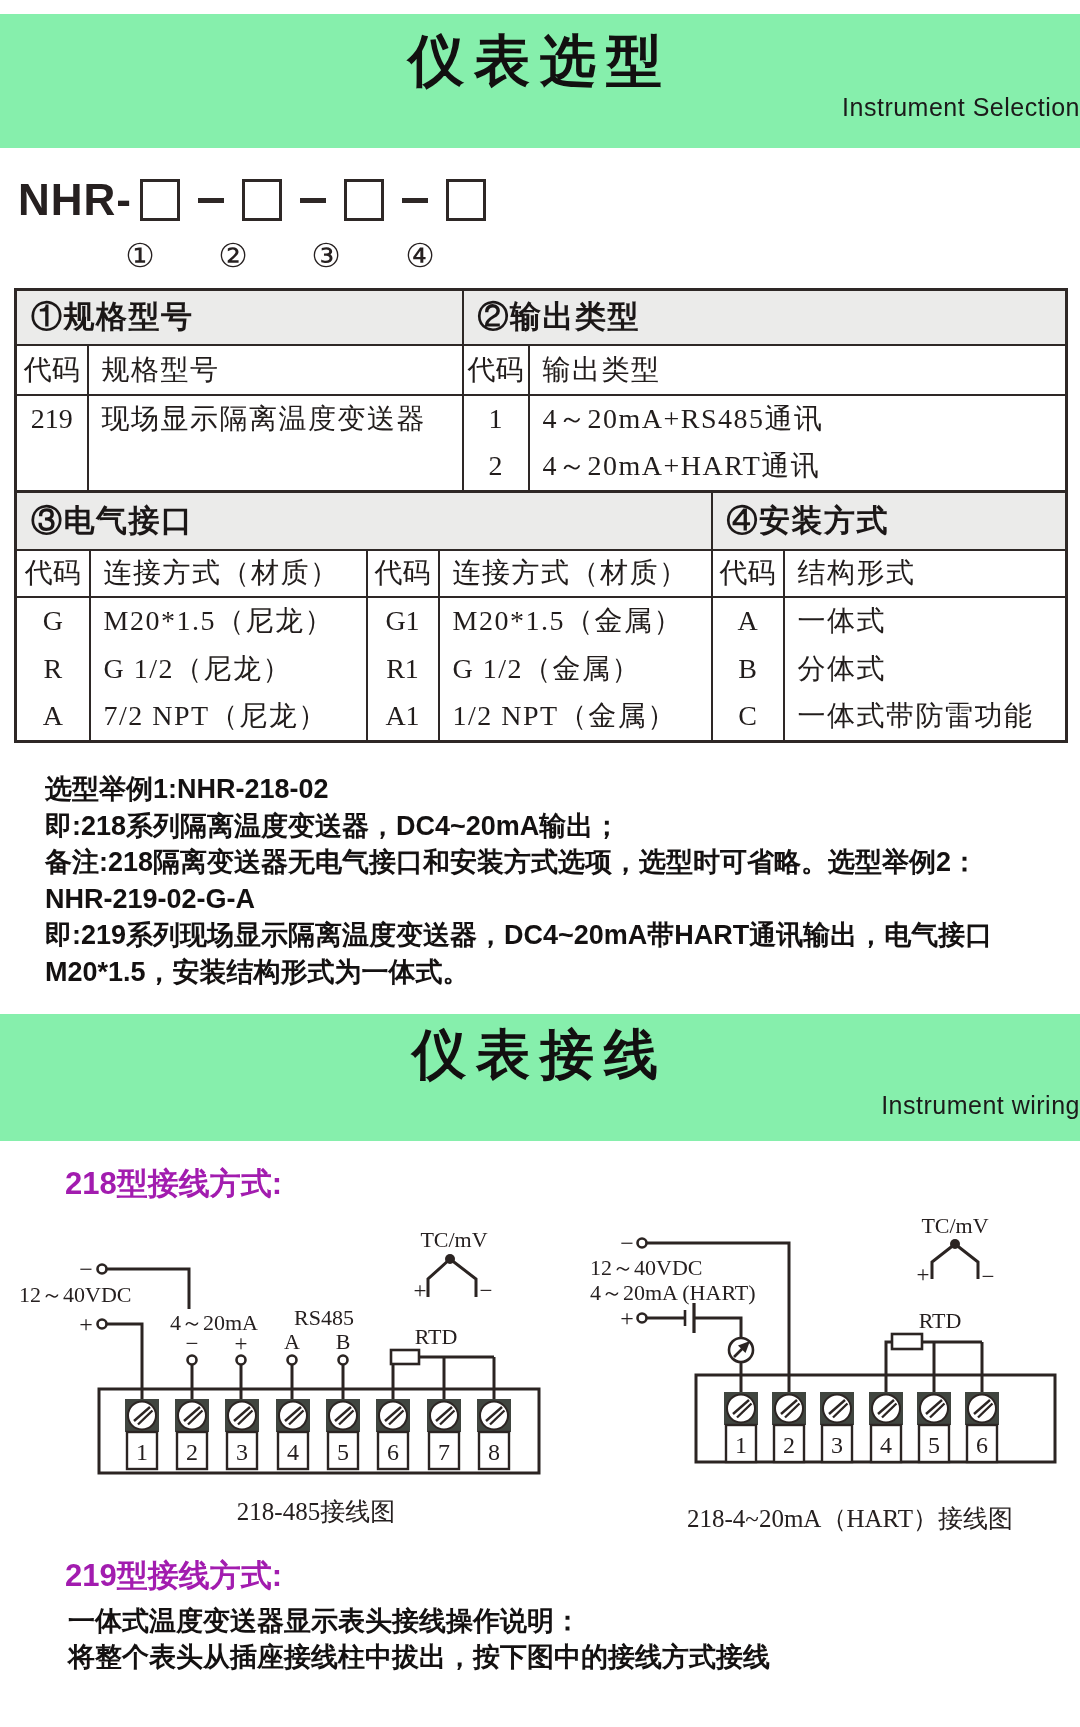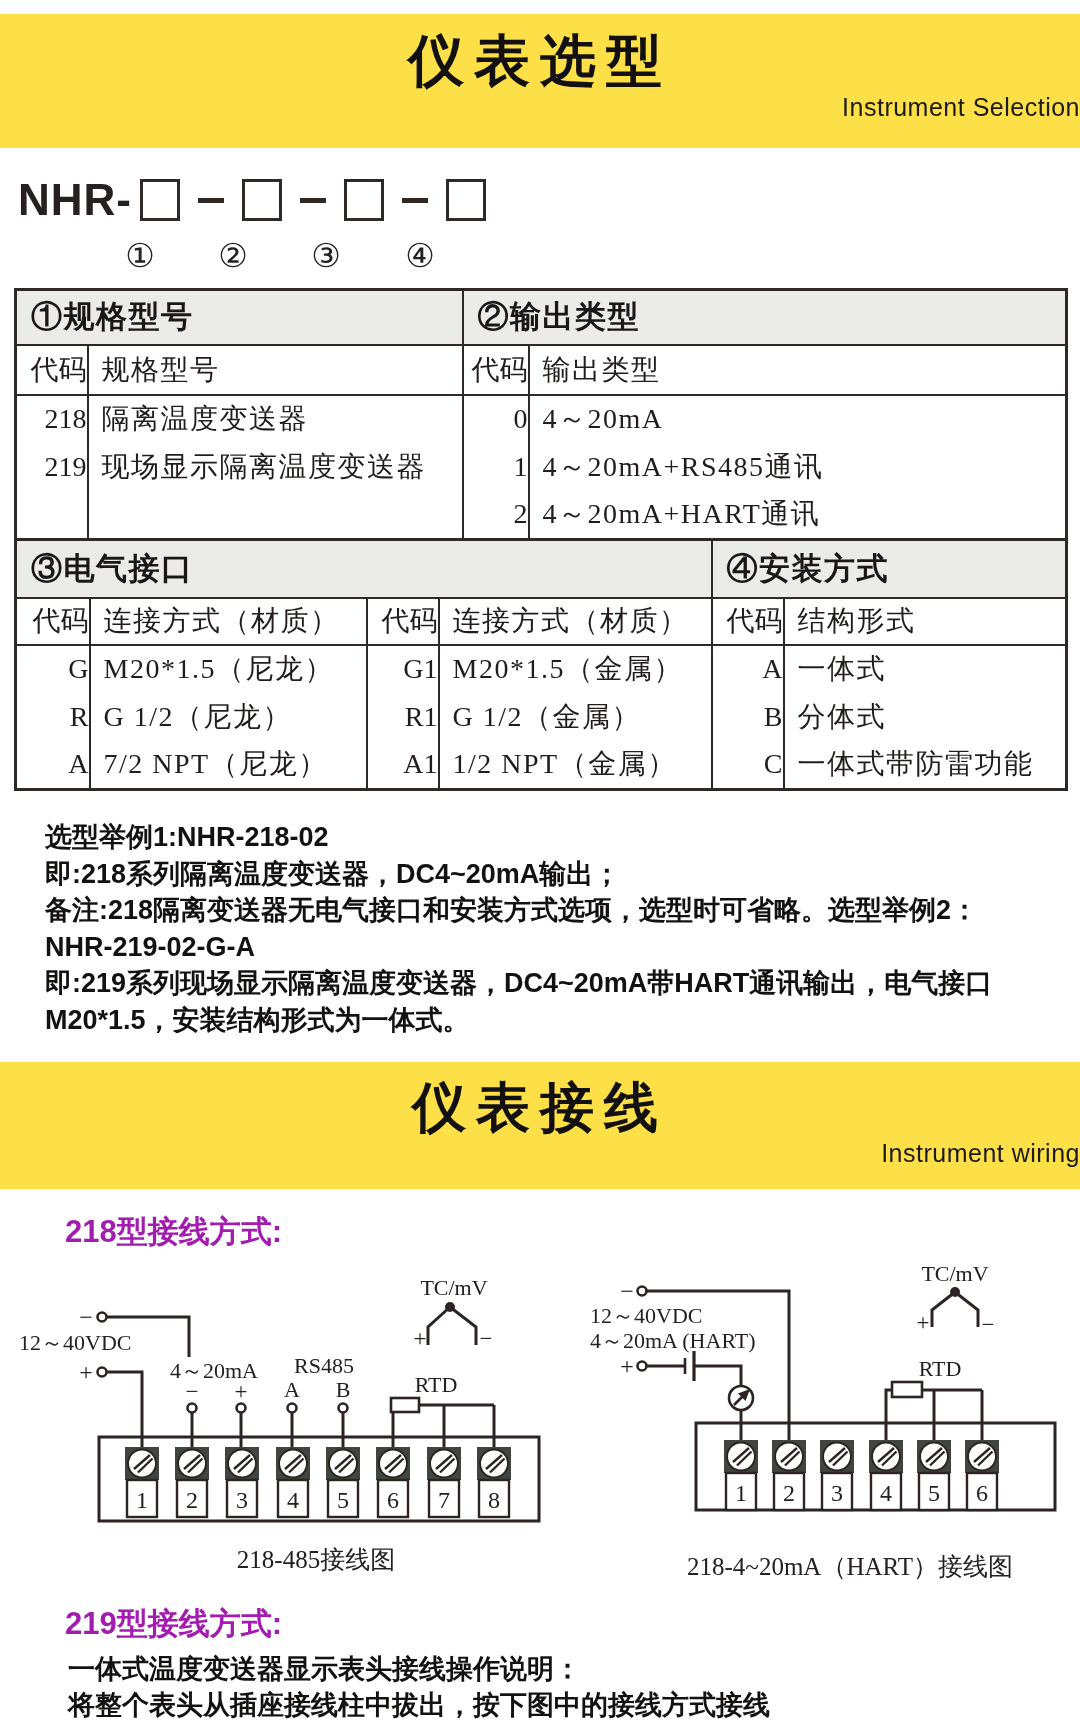--- a/index.html
+++ b/index.html
@@ -1,41 +1,41 @@
 <!DOCTYPE html>
 <html><head>
 <meta charset="utf-8">
 <style>
   html,body{margin:0;padding:0;background:#fff;width:1080px;height:1727px;overflow:hidden;
     font-family:"Liberation Sans",sans-serif;color:#262020;}
-  .band{background:#fde047;width:1080px;text-align:center;}
+  .band{background:#86efac;width:1080px;text-align:center;}
   .band1{margin-top:14px;height:134px;}
   .band2{margin-top:24px;height:127px;}
   .band-title{font-size:56px;font-weight:bold;letter-spacing:10px;padding-top:16px;line-height:62px;color:#121010;}
-  .band2 .band-title{font-size:54px;padding-top:14px;}
+  .band2 .band-title{font-size:54px;padding-top:14px;font-family:Liberation Mono, monospace;}
   .band-sub{font-size:25px;color:#1c1a1a;line-height:30px;letter-spacing:0.5px;text-align:right;}
   
   .model-area{position:relative;height:130px;margin:10px 0 0 18px;}
   .model-row{position:absolute;top:20px;left:0;display:flex;align-items:center;text-align:right;}
   .nhr{font-size:44px;font-weight:bold;letter-spacing:1px;line-height:44px;}
   .code-box{width:34px;height:36px;border:3px solid #2e2826;margin-left:18px;}
   .code-box.first{margin-left:8px;}
   .dash{width:26px;height:5px;background:#2e2826;margin-left:18px;}
   .circnum{position:absolute;top:78px;width:40px;text-align:center;
     font-family:"Liberation Serif",serif;font-size:33px;}
   
   table{border-collapse:collapse;table-layout:fixed;width:1051px;margin-left:14px;
     font-family:"Liberation Serif",serif;}
   table,td,th{border:0 solid #2e2826;}
   table{border-width:3px;}
   .thdr{background:#ebebea;font-family:"Liberation Sans",sans-serif;font-weight:bold;
     font-size:31px;text-align:left;padding-left:14px;border-bottom-width:2.5px;color:#1b1717;}
   .colhead td{border-bottom-width:2px;}
   td{font-size:28px;font-weight:500;letter-spacing:1.5px;padding:0;color:#221d1c;}
-  .cc{text-align:right;letter-spacing:0;}
+  .cc{text-align:center;letter-spacing:0;}
   .dl{padding-left:13px;}
   .bl{border-left-width:2px;}
   .bls{border-left-width:2.5px;}
   #table2{margin-top:-3px;}
   
   .notes{margin:28px 0 0 45px;font-weight:bold;font-size:27px;line-height:36.5px;color:#141111;}
   
   .wire-head{margin:22px 13px 0 65px;font-size:31px;font-weight:bold;color:#a21caf;}
   .diagrams{position:relative;height:332px;margin-top:12px;}
   .svgabs{position:absolute;top:0;}
@@ -77,26 +77,20 @@
   <tbody>
       <tr style="height:55px">
     <td colspan="2" class="thdr">①规格型号</td>
     <td colspan="2" class="thdr bls">②输出类型</td>
   </tr>
   <tr class="colhead" style="height:50px">
     <td class="cc">代码</td>
     <td class="bl dl">规格型号</td>
     <td class="bls cc">代码</td>
     <td class="bl dl">输出类型</td>
-  </tr>
-  <tr style="height:48px">
-    <td class="cc">218</td>
-    <td class="bl dl">隔离温度变送器</td>
-    <td class="bls cc">0</td>
-    <td class="bl dl">4～20mA</td>
   </tr>
   <tr style="height:48px">
     <td class="cc">219</td>
     <td class="bl dl">现场显示隔离温度变送器</td>
     <td class="bls cc">1</td>
     <td class="bl dl">4～20mA+RS485通讯</td>
   </tr>
   <tr style="height:49px">
     <td class="cc"></td>
     <td class="bl dl"></td>

